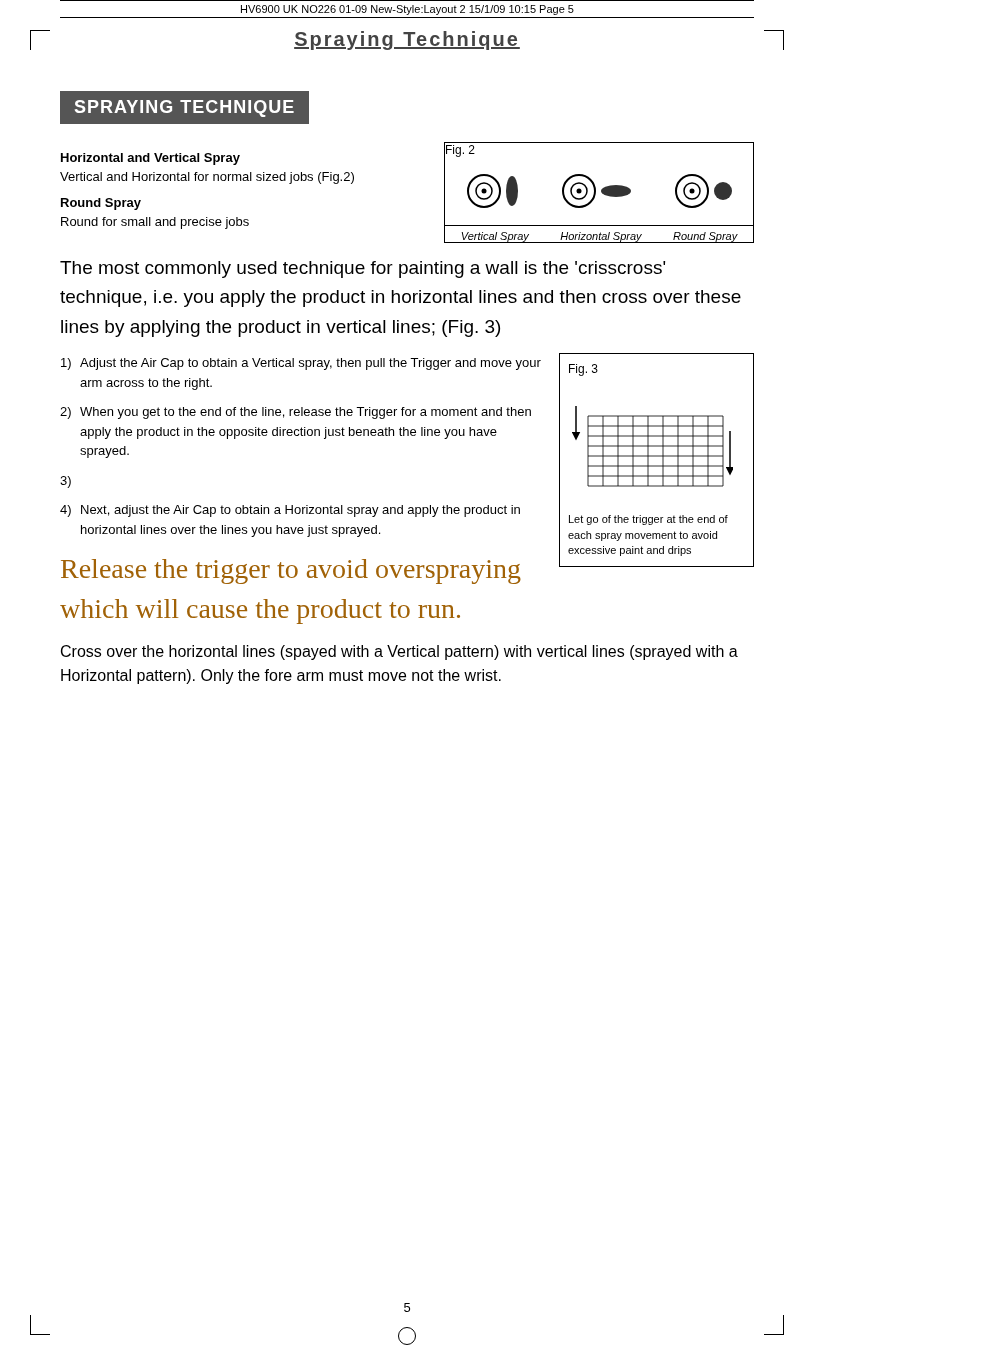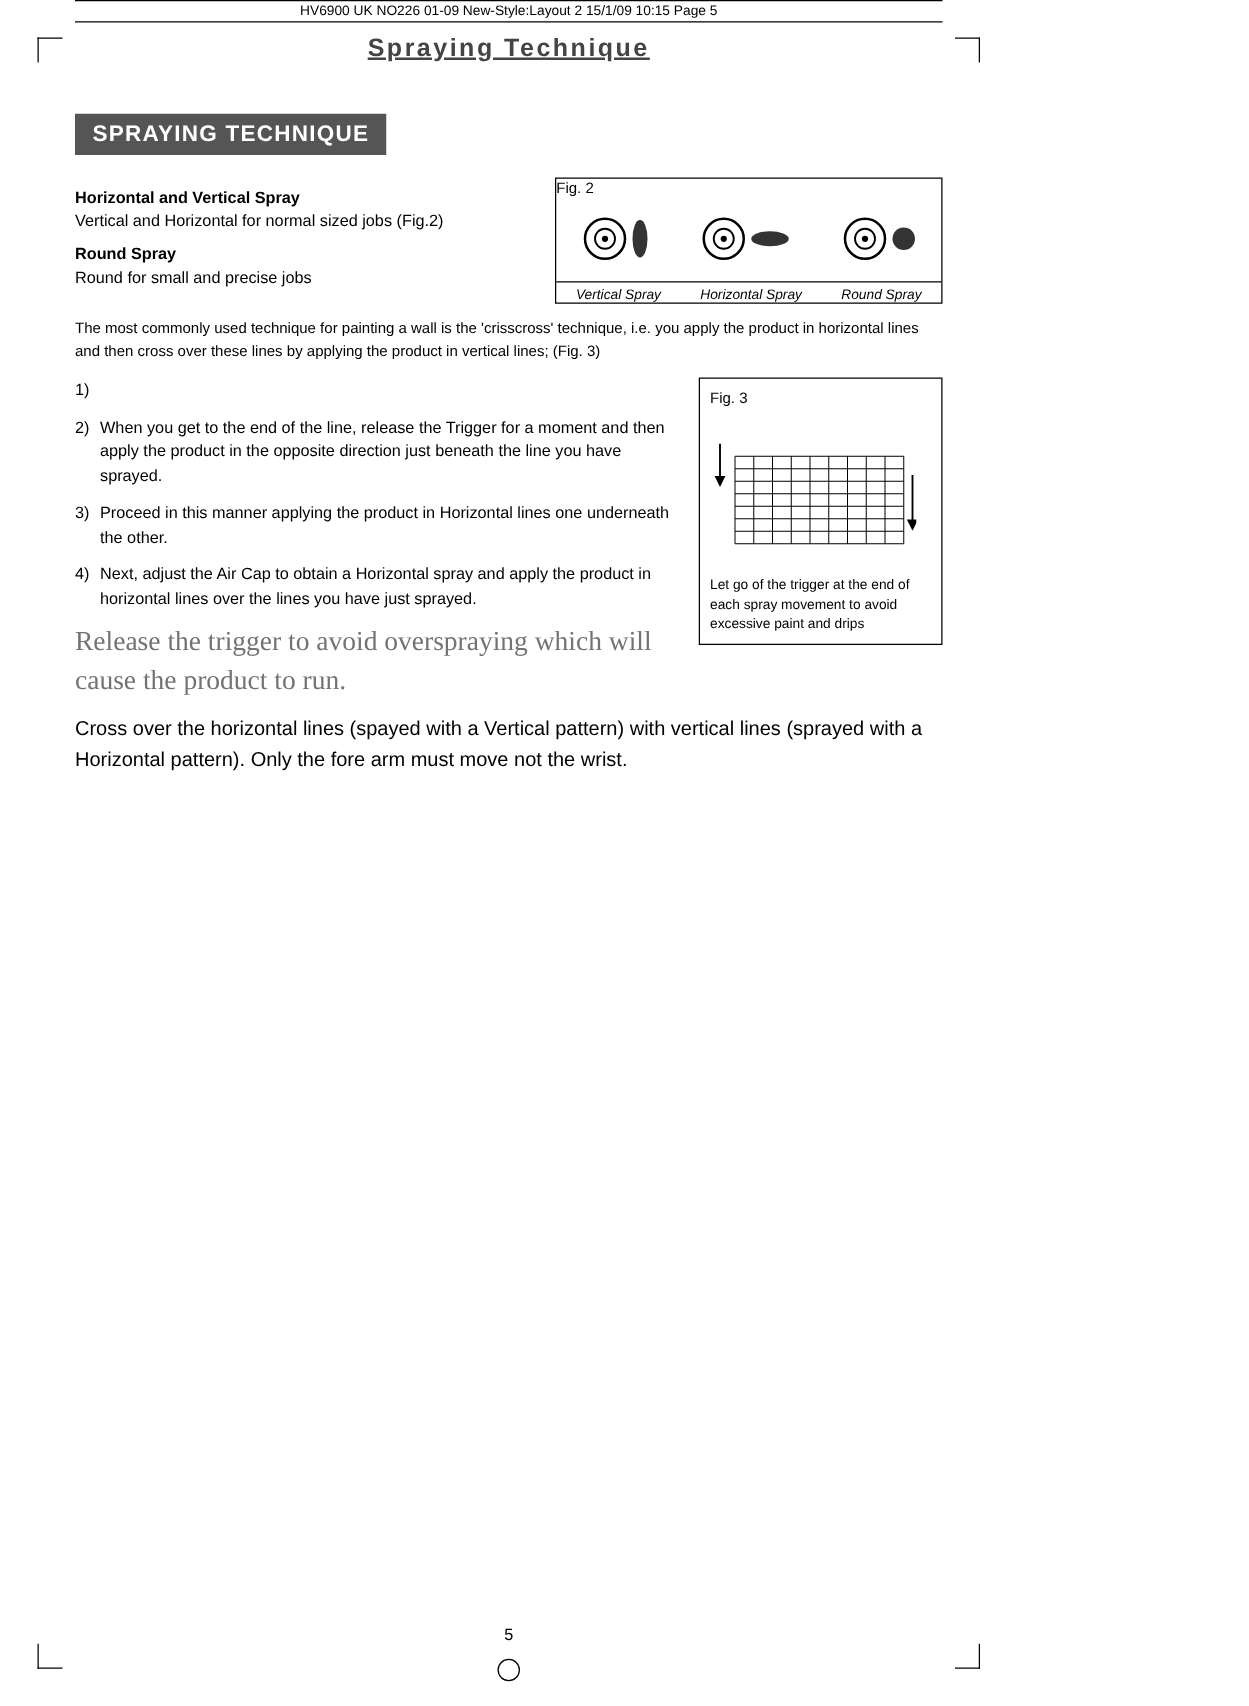--- a/index.html
+++ b/index.html
@@ -171,21 +171,21 @@
     }
 
     .normal-text {
       margin-bottom: 8px;
       line-height: 1.5;
     }
 
     .body-text {
       line-height: 1.55;
       margin-bottom: 12px;
-      font-size: 12px;
+      font-size: 19px;
     }
 
     
     .numbered-list {
       margin-bottom: 10px;
     }
 
     .list-item {
       display: flex;
       gap: 4px;
@@ -194,24 +194,24 @@
       font-size: 13px;
     }
 
     .list-num {
       flex-shrink: 0;
       min-width: 16px;
     }
 
     
     .large-italic-text {
-      font-size: 22px;
+      font-size: 28px;
       line-height: 1.4;
       margin-bottom: 12px;
-      color: #737373;
+      color: #a16207;
       font-style: normal;
       font-family: Georgia, serif;
     }
 
     .fig3-box {
       border: 1px solid #000;
       padding: 8px;
       width: 195px;
       flex-shrink: 0;
       float: right;
@@ -382,28 +382,28 @@
               <path d="M0,0 L6,3 L0,6 Z" fill="#000"></path>
             </marker>
           </defs>
         </svg>
         <div class="fig3-caption">Let go of the trigger at the end of each spray movement to avoid excessive paint and drips</div>
       </div>
 
       <div class="numbered-list">
         <div class="list-item">
           <span class="list-num">1)</span>
+          <span>Adjust the Air Cap to obtain a Vertical spray, then pull the Trigger and move your arm across to the right.</span>
         </div>
         <div class="list-item">
           <span class="list-num">2)</span>
           <span>When you get to the end of the line, release the Trigger for a moment and then apply the  product in the opposite direction just beneath the line you have sprayed.</span>
         </div>
         <div class="list-item">
           <span class="list-num">3)</span>
-          <span>Proceed in this manner applying the product in Horizontal lines one underneath the other.</span>
         </div>
         <div class="list-item">
           <span class="list-num">4)</span>
           <span>Next, adjust the Air Cap to obtain a Horizontal spray and apply the product in horizontal lines over the lines you have just sprayed.</span>
         </div>
       </div>
 
       <div class="large-italic-text">Release the trigger to avoid overspraying which will cause the product to run.</div>
 
     </div>

